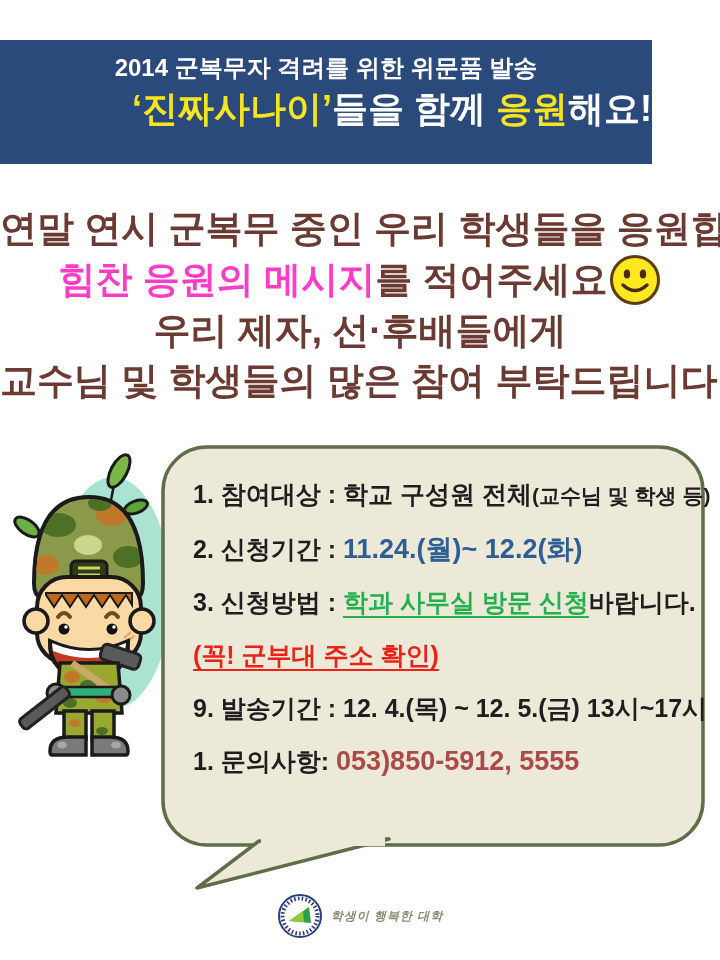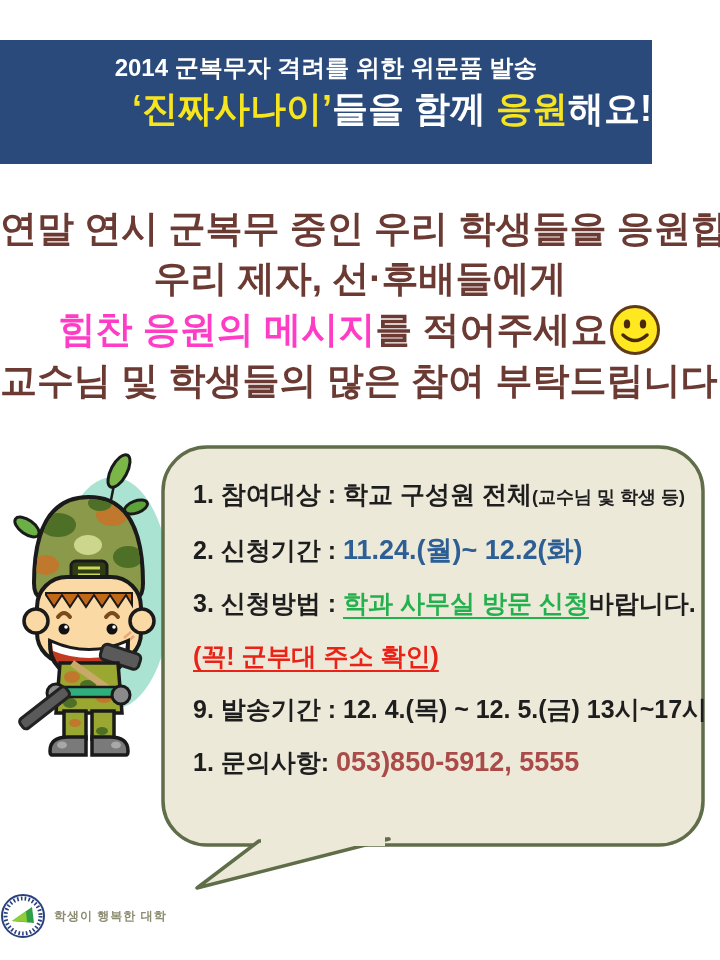--- a/index.html
+++ b/index.html
@@ -29,56 +29,56 @@
   .bubble-svg{position:absolute;left:0;top:0;}
   .bubble-content{
     position:absolute;left:12px;top:40px;width:520px;
     display:flex;flex-direction:column;gap:21px;
     padding-left:26px;box-sizing:border-box;
     font-size:25px;font-weight:bold;color:#1e1e1e;line-height:32px;white-space:nowrap;
   }
   .v-blue{color:#2d5e94;font-size:27px;}
   .v-green{color:#23b14d;font-size:25px;text-decoration:underline;text-underline-offset:5px;}
   .v-darkred{color:#ab4b49;font-size:27px;}
-  .paren{font-size:18px;}
+  .paren{font-size:21px;}
   .note-row{text-align:left;padding-right:40px;}
   .note{color:#ea2318;text-decoration:underline;text-underline-offset:5px;}
   
   .footer{
     position:absolute;left:0;top:893px;width:720px;
-    display:flex;align-items:center;
+    display:flex;justify-content:center;align-items:center;font-style:italic;
   }
   .logo-text{margin-left:8px;}
   .logo-small{font-size:12px;font-weight:bold;color:#8c8c72;letter-spacing:1px;}
   .logo-main{font-size:25px;font-weight:bold;color:#2b3340;letter-spacing:0.5px;margin-top:1px;}
   .soldier{position:absolute;left:0;top:445px;}
 </style>
 </head>
 <body>
 
 <div id="poster">
 
   <div class="banner">
     <div class="banner-subtitle">2014 군복무자 격려를 위한 위문품 발송</div>
     <div class="banner-title">
       <span class="yel">‘진짜사나이’</span><span class="wht">들을 함께 </span><span class="yel">응원</span><span class="wht">해요!</span>
     </div>
   </div>
 
   <div class="message">
     <div>연말 연시 군복무 중인 우리 학생들을 응원합니다.</div>
-    <div>우리 제자, 선·후배들에게</div>
     <div>
       <span class="pink">힘찬 응원의 메시지</span><span>를 적어주세요</span><svg class="smiley" width="52" height="52" viewBox="0 0 52 52">
         <circle cx="26" cy="26" r="23.5" fill="#ffe81f" stroke="#5f3a13" stroke-width="3"></circle>
         <ellipse cx="18" cy="20" rx="3.2" ry="4.6" fill="#4a2a0a"></ellipse>
         <ellipse cx="34" cy="20" rx="3.2" ry="4.6" fill="#4a2a0a"></ellipse>
         <path d="M14 31 Q26 42 38 31" fill="none" stroke="#4a2a0a" stroke-width="3.5" stroke-linecap="round"></path>
       </svg>
     </div>
+    <div>우리 제자, 선·후배들에게</div>
     <div>교수님 및 학생들의 많은 참여 부탁드립니다.</div>
   </div>
 
   <svg class="soldier" width="178" height="330" viewBox="0 0 178 330">
 
     <ellipse cx="113" cy="148" rx="58" ry="116" fill="#8ed9c3" opacity="0.75"></ellipse>
 
     <g stroke="#1a1a1a" stroke-width="3">
       <line x1="102" y1="100" x2="116" y2="30" stroke-width="2.5"></line>
       <ellipse cx="119" cy="26" rx="8" ry="18" transform="rotate(28 119 26)" fill="#7ab648"></ellipse>

